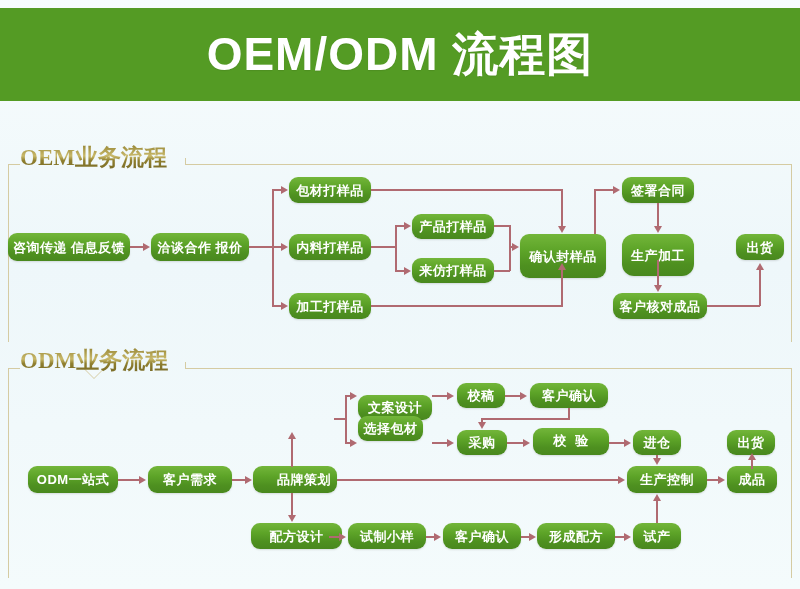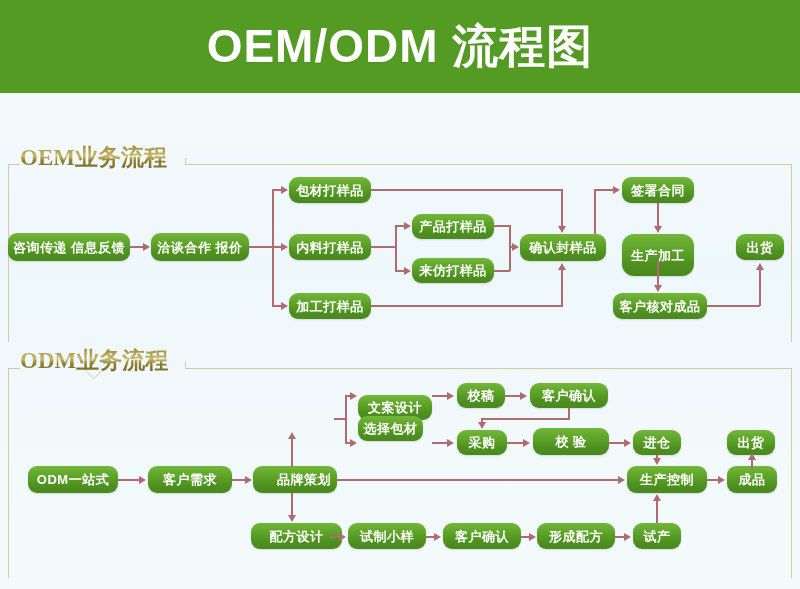--- a/index.html
+++ b/index.html
@@ -7,21 +7,21 @@
     width:800px;height:589px;
     font-family:"Liberation Sans","DejaVu Sans",sans-serif;
     background:#ffffff;
     overflow:hidden;
   }
   #root{position:relative;width:800px;height:589px;overflow:hidden;
     background:linear-gradient(180deg,#f7fcfd 0%,#eef7fa 45%,#f4fbfc 100%);}
 
   
   .header{
-    position:absolute;left:0;top:0;width:800px;height:93px;
+    position:absolute;left:0;top:8px;width:800px;height:93px;
     background:#549b24;
     display:flex;align-items:center;justify-content:center;
   }
   .header-title{
     color:#ffffff;
     font-size:46px;
     font-weight:bold;
     letter-spacing:1px;
     font-family:"Liberation Sans","DejaVu Sans",sans-serif;
     text-shadow:0 1px 1px rgba(0,0,0,.08);
@@ -103,21 +103,21 @@
   <div class="node" style="left:8px;top:233px;width:122px;height:28px;">咨询传递  信息反馈</div>
   <div class="node" style="left:151px;top:233px;width:98px;height:28px;">洽谈合作  报价</div>
 
   <div class="node" style="left:289px;top:177px;width:82px;height:26px;">包材打样品</div>
   <div class="node" style="left:289px;top:234px;width:82px;height:26px;">内料打样品</div>
   <div class="node" style="left:289px;top:293px;width:82px;height:26px;">加工打样品</div>
 
   <div class="node" style="left:412px;top:214px;width:82px;height:25px;">产品打样品</div>
   <div class="node" style="left:412px;top:258px;width:82px;height:25px;">来仿打样品</div>
 
-  <div class="node" style="left:520px;top:234px;width:86px;height:27px;">确认封样品</div>
+  <div class="node" style="left:520px;top:234px;width:86px;height:44px;">确认封样品</div>
 
   <div class="node" style="left:622px;top:177px;width:72px;height:26px;">签署合同</div>
   <div class="node" style="left:622px;top:234px;width:72px;height:42px;border-radius:12px;">生产加工</div>
   <div class="node" style="left:613px;top:293px;width:94px;height:26px;">客户核对成品</div>
   <div class="node" style="left:736px;top:234px;width:48px;height:26px;">出货</div>
 
   <div class="hline" style="left:130px;top:246px;width:14px;"></div>
   <div class="ar ar-r" style="left:143px;top:243px;"></div>
 
   <div class="hline" style="left:249px;top:246px;width:24px;"></div>
@@ -181,21 +181,21 @@
   <div class="node" style="left:148px;top:466px;width:84px;height:27px;">客户需求</div>
   <div class="node" style="left:253px;top:466px;width:84px;height:27px;padding-left:24px;">品牌策划</div>
 
 
   <div class="node" style="left:358px;top:395px;width:74px;height:25px;">文案设计</div>
   <div class="node" style="left:457px;top:383px;width:48px;height:25px;">校稿</div>
   <div class="node" style="left:530px;top:383px;width:78px;height:25px;">客户确认</div>
 
   <div class="node" style="left:358px;top:416px;width:65px;height:25px;">选择包材</div>
   <div class="node" style="left:457px;top:430px;width:50px;height:25px;">采购</div>
-  <div class="node" style="left:533px;top:428px;width:76px;height:27px;">校  验</div>
+  <div class="node" style="left:533px;top:428px;width:76px;height:27px;font-family:Liberation Mono, monospace;">校  验</div>
   <div class="node" style="left:633px;top:430px;width:48px;height:25px;">进仓</div>
 
   <div class="node" style="left:727px;top:430px;width:48px;height:25px;">出货</div>
   <div class="node" style="left:627px;top:466px;width:80px;height:27px;">生产控制</div>
   <div class="node" style="left:727px;top:466px;width:50px;height:27px;">成品</div>
 
   <div class="node" style="left:251px;top:523px;width:91px;height:26px;">配方设计</div>
   <div class="node" style="left:348px;top:523px;width:78px;height:26px;">试制小样</div>
   <div class="node" style="left:443px;top:523px;width:78px;height:26px;">客户确认</div>
   <div class="node" style="left:537px;top:523px;width:78px;height:26px;">形成配方</div>

